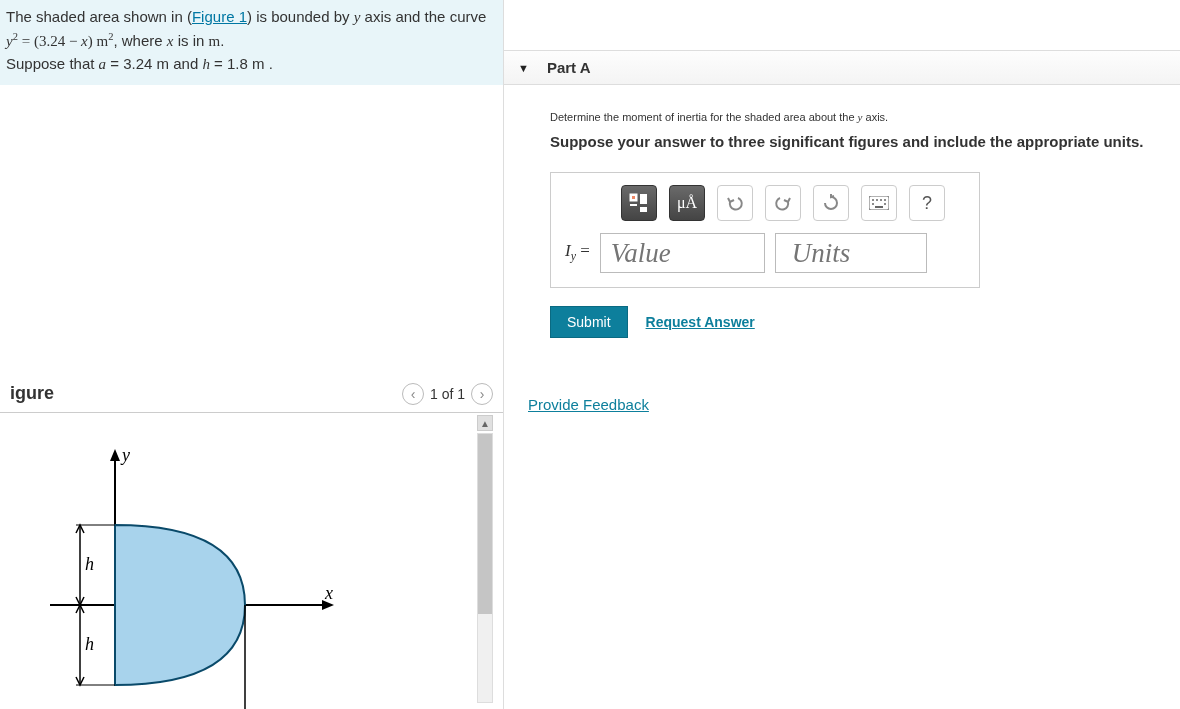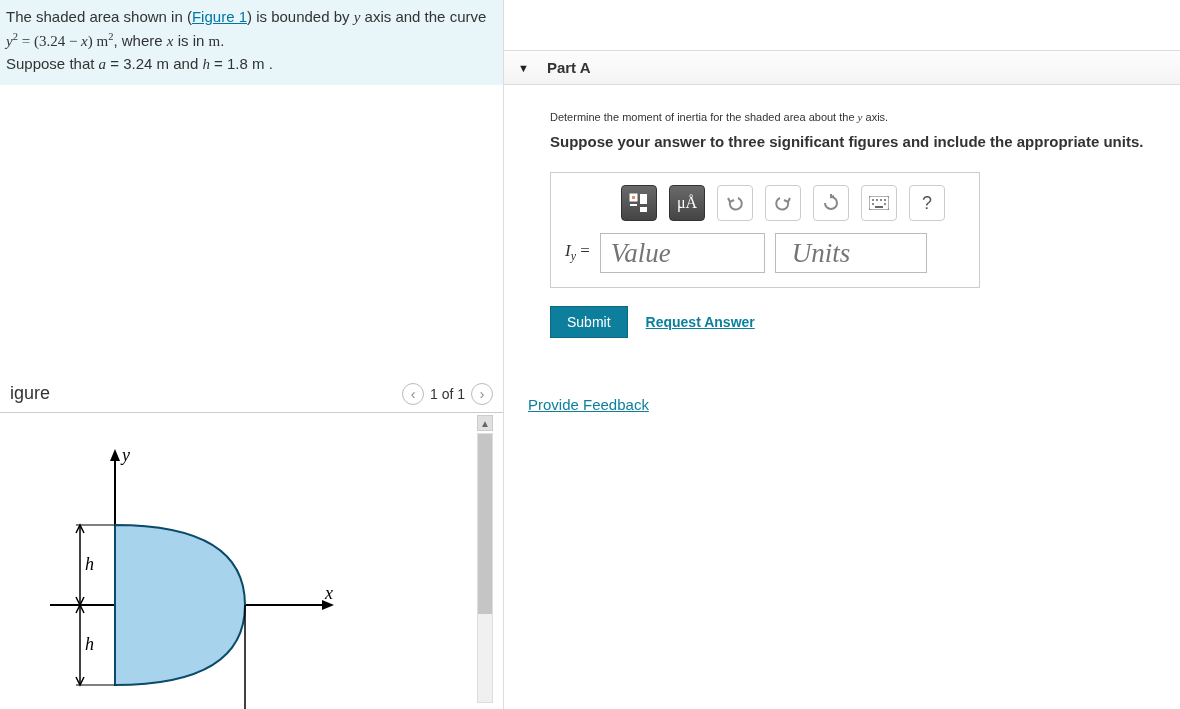--- a/index.html
+++ b/index.html
@@ -32,21 +32,21 @@
   .fig-header {
     display: flex;
     align-items: center;
     justify-content: space-between;
     padding: 0 10px;
     margin-top: 290px;
     border-bottom: 1px solid #ccc;
     height: 38px;
   }
   .fig-title {
-    font-weight: normal;
+    font-weight: bold;
     font-size: 18px;
     color: #333;
   }
   .pager { display: flex; align-items: center; gap: 6px; font-size: 14px; color: #333;}
   .round-btn {
     width: 22px; height: 22px;
     border: 1px solid #bbb;
     border-radius: 50%;
     display: flex; align-items:center; justify-content:center;
     font-size: 14px; color: #888; cursor: pointer;

